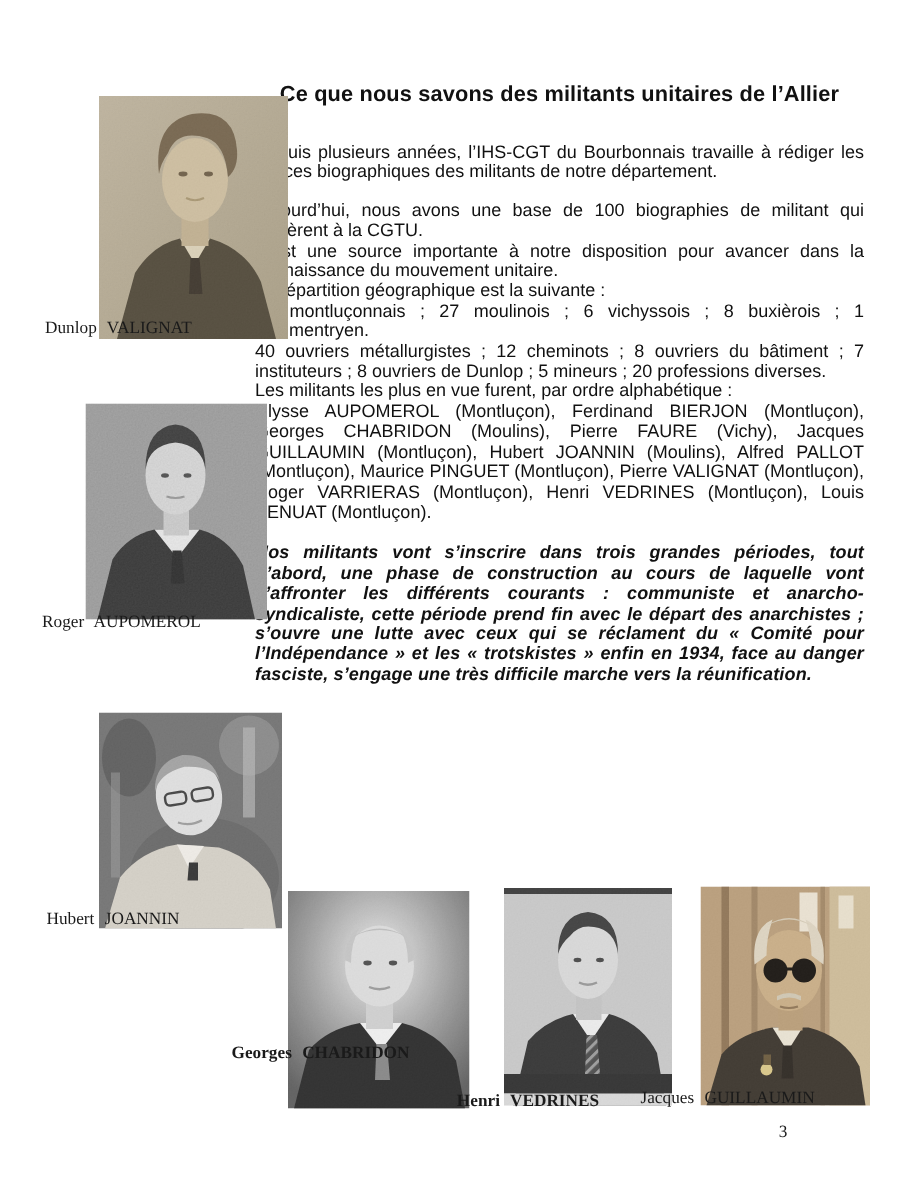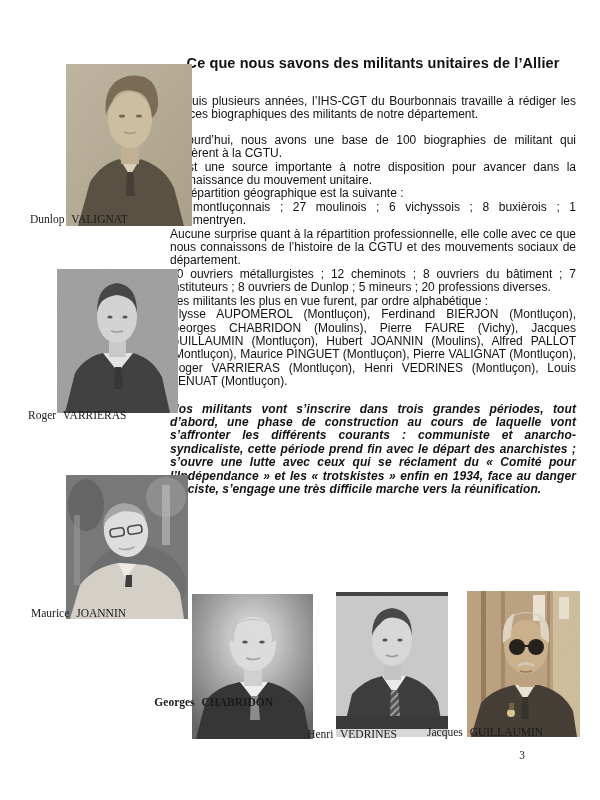--- a/index.html
+++ b/index.html
@@ -34,21 +34,21 @@
   #photo-guillaumin{left:427px;top:575px; width:113px;height:146px;}
   
   .caption{
     position:absolute;font-family:"Liberation Serif",serif;
     font-size:11.5px;color:#1a1a1a;word-spacing:4px;white-space:nowrap;
   }
   #cap-valignat {left:30px; top:213px;}
   #cap-varrieras{left:28px; top:409px;}
   #cap-joannin  {left:31px; top:607px;}
   #cap-chabridon {left:152px;top:696px;width:121px;text-align:right;font-weight:bold;}
-  #cap-vedrines  {left:296px;top:728px;width:112px;text-align:center;}
+  #cap-vedrines  {left:296px;top:728px;width:112px;text-align:center;font-weight:bold;}
   #cap-guillaumin{left:427px;top:726px;width:113px;text-align:right;}
   .page-number{
     position:absolute;left:512px;top:749px;width:20px;text-align:center;
     font-family:"Liberation Serif",serif;font-size:11.5px;color:#1a1a1a;
   }
   .defs-holder{position:absolute;width:0;height:0;overflow:hidden;}
 </style>
 </head>
 <body>
 
@@ -76,21 +76,20 @@
 
 <div class="page">
 
   <div class="text-col">
     <h1 class="doc-title">Ce que nous savons des militants unitaires de l’Allier</h1>
     <p class="para first">Depuis plusieurs années, l’IHS-CGT du Bourbonnais travaille à rédiger les notices biographiques des militants de notre département.</p>
     <p class="para gap-top">Aujourd’hui, nous avons une base de 100 biographies de militant qui militèrent à la CGTU.</p>
     <p class="para">C’est une source importante à notre disposition pour avancer dans la connaissance du mouvement unitaire.</p>
     <p class="para">La répartition géographique est la suivante :</p>
     <p class="para">58 montluçonnais ; 27 moulinois ; 6 vichyssois ; 8 buxièrois ; 1 commentryen.</p>
-    <p class="para">Aucune surprise quant à la répartition professionnelle, elle colle avec ce que nous connaissons de l’histoire de la CGTU et des mouvements sociaux de département.</p>
     <p class="para">40 ouvriers métallurgistes ; 12 cheminots ; 8 ouvriers du bâtiment ; 7 instituteurs ; 8 ouvriers de Dunlop ; 5 mineurs ; 20 professions diverses.</p>
     <p class="para">Les militants les plus en vue furent, par ordre alphabétique :</p>
     <p class="para">Ulysse AUPOMEROL (Montluçon), Ferdinand BIERJON (Montluçon), Georges CHABRIDON (Moulins), Pierre FAURE (Vichy), Jacques GUILLAUMIN (Montluçon), Hubert JOANNIN (Moulins), Alfred PALLOT (Montluçon), Maurice PINGUET (Montluçon), Pierre VALIGNAT (Montluçon), Roger VARRIERAS (Montluçon), Henri VEDRINES (Montluçon), Louis VENUAT (Montluçon).</p>
     <p class="para bold-italic">Nos militants vont s’inscrire dans trois grandes périodes, tout d’abord, une phase de construction au cours de laquelle vont s’affronter les différents courants : communiste et anarcho-syndicaliste, cette période prend fin avec le départ des anarchistes ; s’ouvre une lutte avec ceux qui se réclament du « Comité pour l’Indépendance » et les « trotskistes » enfin en 1934, face au danger fasciste, s’engage une très difficile marche vers la réunification.</p>
   </div>
 
   <figure class="photo" id="photo-valignat">
     <svg viewBox="0 0 126 162" preserveAspectRatio="none">
       <rect width="126" height="162" fill="url(#gValignat)"></rect>
       <path d="M12 162 L24 118 Q36 99 54 95 L74 95 Q98 102 108 124 L118 162 Z" fill="#4e4636"></path>
@@ -115,21 +114,21 @@
       <path d="M58 98 L64 98 L66 120 L57 120 Z" fill="#161616"></path>
       <rect x="52" y="70" width="17" height="18" fill="#c6c6c6"></rect>
       <ellipse cx="60" cy="48" rx="20" ry="26" fill="#d2d2d2"></ellipse>
       <path d="M40 44 Q40 16 60 14 Q80 16 80 44 Q78 28 60 26 Q42 28 40 44 Z" fill="#282828"></path>
       <ellipse cx="53" cy="48" rx="2.6" ry="1.5" fill="#3c3c3c"></ellipse>
       <ellipse cx="68" cy="48" rx="2.6" ry="1.5" fill="#3c3c3c"></ellipse>
       <path d="M54 62 Q60 64 66 62" stroke="#8f8f8f" stroke-width="1.4" fill="none"></path>
       <rect width="121" height="144" filter="url(#grain)" opacity="0.35"></rect>
     </svg>
   </figure>
-  <figcaption class="caption" id="cap-varrieras">Roger VARRIERAS</figcaption>
+  <figcaption class="caption" id="cap-varrieras">Roger AUPOMEROL</figcaption>
 
   <figure class="photo" id="photo-joannin">
     <svg viewBox="0 0 122 144" preserveAspectRatio="none">
       <rect width="122" height="144" fill="#6f6f6f"></rect>
       <ellipse cx="20" cy="30" rx="18" ry="26" fill="#555555" opacity="0.8"></ellipse>
       <ellipse cx="100" cy="22" rx="20" ry="20" fill="#8d8d8d" opacity="0.8"></ellipse>
       <rect x="96" y="10" width="8" height="60" fill="#b9b9b9" opacity="0.65"></rect>
       <rect x="8" y="40" width="6" height="70" fill="#9c9c9c" opacity="0.5"></rect>
       <ellipse cx="70" cy="110" rx="50" ry="40" fill="#5a5a5a" opacity="0.5"></ellipse>
       <path d="M4 144 L14 110 Q28 92 52 88 L80 90 Q104 97 114 118 L118 144 Z" fill="#d4cfc5"></path>
@@ -138,21 +137,21 @@
       <g transform="rotate(-9 60 56)">
         <ellipse cx="60" cy="56" rx="22" ry="26" fill="#dedede"></ellipse>
         <path d="M38 50 Q40 30 60 28 Q80 30 82 50 Q80 38 60 36 Q42 38 38 50 Z" fill="#a0a0a0"></path>
         <rect x="44" y="52" width="14" height="8" rx="3" fill="none" stroke="#3d3d3d" stroke-width="1.6"></rect>
         <rect x="62" y="52" width="14" height="8" rx="3" fill="none" stroke="#3d3d3d" stroke-width="1.6"></rect>
         <path d="M50 72 Q58 76 66 73" stroke="#9a9a9a" stroke-width="1.5" fill="none"></path>
       </g>
       <rect width="122" height="144" filter="url(#grain)" opacity="0.18"></rect>
     </svg>
   </figure>
-  <figcaption class="caption" id="cap-joannin">Maurice JOANNIN</figcaption>
+  <figcaption class="caption" id="cap-joannin">Hubert JOANNIN</figcaption>
 
   <figure class="photo" id="photo-chabridon">
     <svg viewBox="0 0 121 145" preserveAspectRatio="none">
       <rect width="121" height="145" fill="url(#gChabridon)"></rect>
       <path d="M4 145 L14 106 Q26 92 48 88 L76 88 Q100 94 112 113 L118 145 Z" fill="#292929"></path>
       <path d="M48 88 L62 106 L76 88 Z" fill="#efefef"></path>
       <path d="M59 102 L66 102 L68 126 L58 126 Z" fill="#858585"></path>
       <rect x="52" y="72" width="18" height="20" fill="#cfcfcf"></rect>
       <ellipse cx="61" cy="50" rx="23" ry="27" fill="#dcdcdc"></ellipse>
       <path d="M38 46 Q38 30 48 24 Q42 34 42 48 Z" fill="#c4c4c4"></path>

